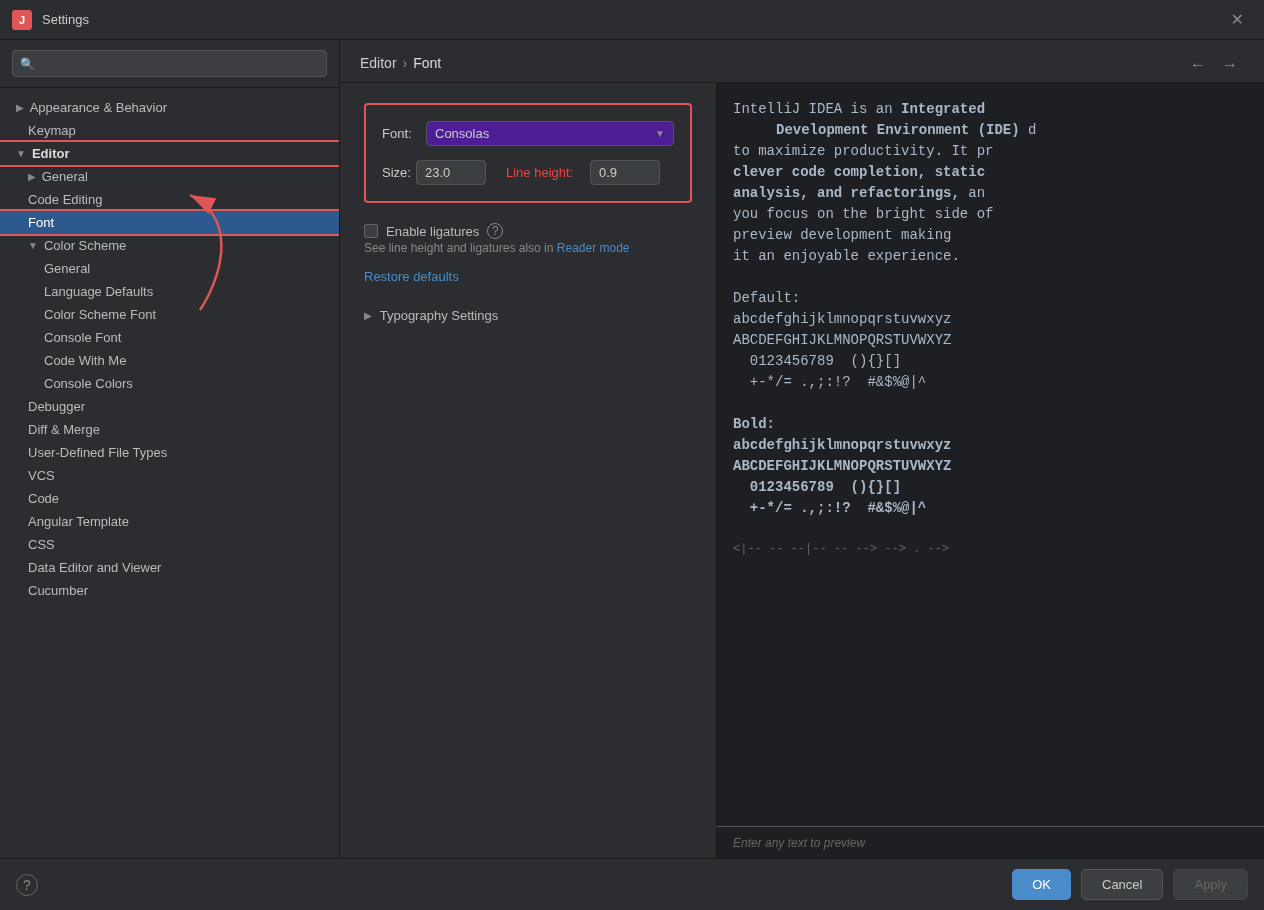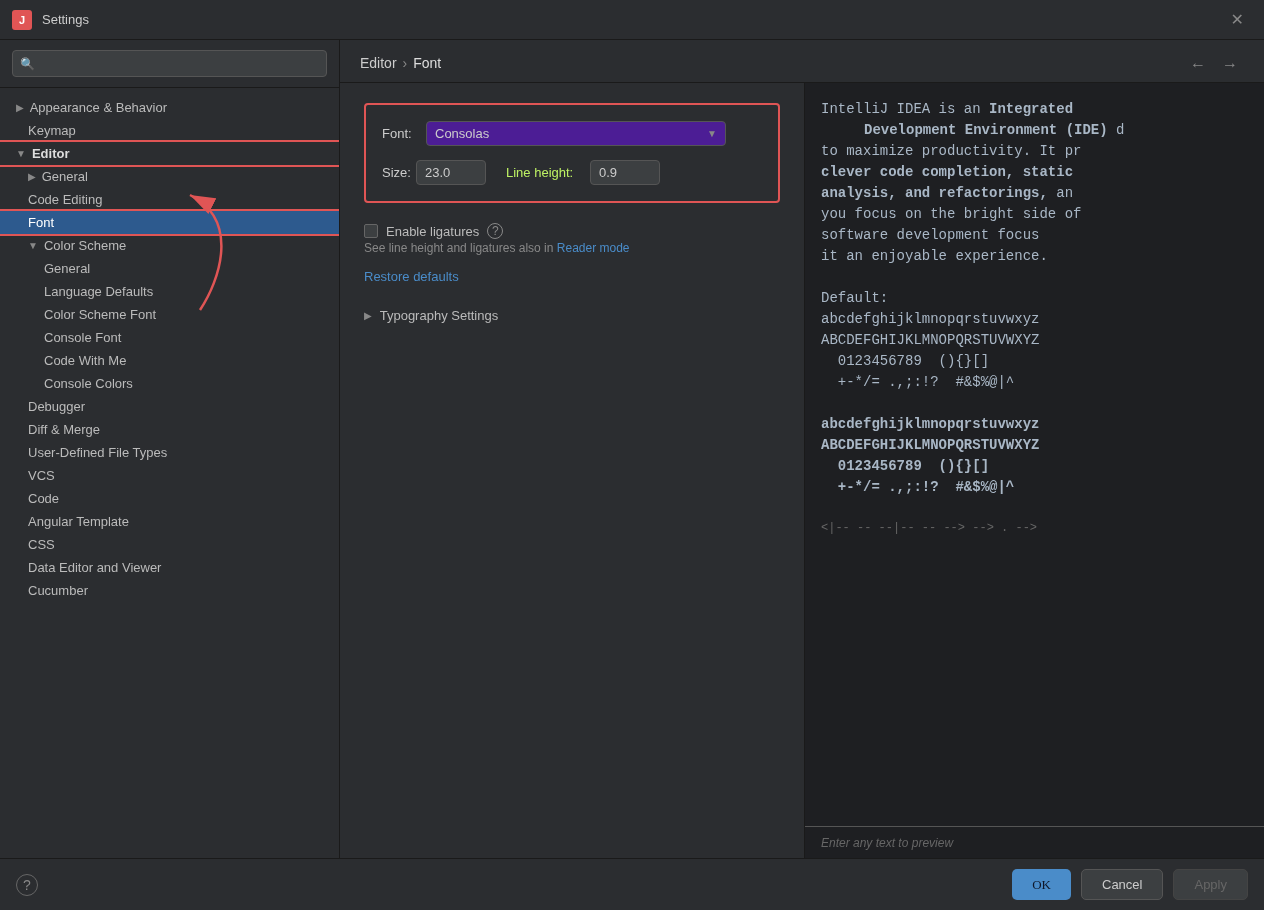--- a/index.html
+++ b/index.html
@@ -223,21 +223,21 @@
       border: 1px solid #555;
       border-radius: 4px;
       padding: 4px 8px;
       color: #ccc;
       font-size: 13px;
       width: 70px;
       text-align: left;
     }
 
     .size-label { color: #ccc; min-width: 30px; }
-    .line-height-label { color: #bef264; min-width: 80px; }
+    .line-height-label { color: #ef4444; min-width: 80px; }
 
     .checkbox-row {
       display: flex;
       align-items: center;
       gap: 8px;
       margin-bottom: 0;
     }
     .checkbox-styled {
       width: 14px; height: 14px;
       border: 1px solid #666;
@@ -284,21 +284,21 @@
       gap: 8px;
       cursor: pointer;
       color: #bbb;
       font-size: 13px;
       padding: 4px 0;
     }
     .typography-arrow { color: #888; font-size: 10px; }
 
     
     .preview-panel {
-      width: 460px;
+      width: 548px;
       background: #1e1f22;
       border-left: 1px solid #1a1a1a;
       display: flex;
       flex-direction: column;
       overflow: hidden;
       flex-shrink: 0;
     }
 
     .preview-content {
       flex: 1;
@@ -353,22 +353,21 @@
     }
     .btn {
       padding: 7px 20px;
       border-radius: 5px;
       font-size: 13px;
       cursor: pointer;
       border: none;
     }
     .btn-primary {
       background: #4a8cc9;
-      color: #0f172a;
-      font-family: Liberation Serif, serif;
+      color: #ffffff;
     }
     .btn-secondary {
       background: #3c3f41;
       color: #ccc;
       border: 1px solid #555;
     }
     .btn-disabled {
       background: #3c3f41;
       color: #666;
       border: 1px solid #444;
@@ -556,29 +555,30 @@
         </div>
 
         <div class="preview-panel">
           <div class="preview-content">
             <div class="preview-text-normal">IntelliJ IDEA is an <span style="font-weight:bold;">Integrated</span></div>
             <div><span style="font-weight:bold;margin-left:43px;">Development Environment (IDE)</span> d</div>
             <div>to maximize productivity. It pr</div>
             <div><span style="font-weight:bold;">clever code completion, static</span></div>
             <div><span style="font-weight:bold;">analysis, and refactorings,</span> an</div>
             <div>you focus on the bright side of</div>
-            <div>software development focus</div>
+            <div>preview development making</div>
             <div>it an enjoyable experience.</div>
             <br>
             <div>Default:</div>
             <div>abcdefghijklmnopqrstuvwxyz</div>
             <div>ABCDEFGHIJKLMNOPQRSTUVWXYZ</div>
             <div>&nbsp;&nbsp;0123456789&nbsp;&nbsp;(){}[]</div>
             <div>&nbsp;&nbsp;+-*/= .,;:!?&nbsp;&nbsp;#&amp;$%@|^</div>
             <br>
+            <div style="font-weight:bold;">Bold:</div>
             <div style="font-weight:bold;">abcdefghijklmnopqrstuvwxyz</div>
             <div style="font-weight:bold;">ABCDEFGHIJKLMNOPQRSTUVWXYZ</div>
             <div style="font-weight:bold;">&nbsp;&nbsp;0123456789&nbsp;&nbsp;(){}[]</div>
             <div style="font-weight:bold;">&nbsp;&nbsp;+-*/= .,;:!?&nbsp;&nbsp;#&amp;$%@|^</div>
             <br>
             <div style="color:#666; font-size:12px;">&lt;|-- -- --|-- -- --&gt; --&gt; . --&gt;</div>
           </div>
           <div class="preview-input-area">
             <span class="preview-input-placeholder">Enter any text to preview</span>
           </div>

